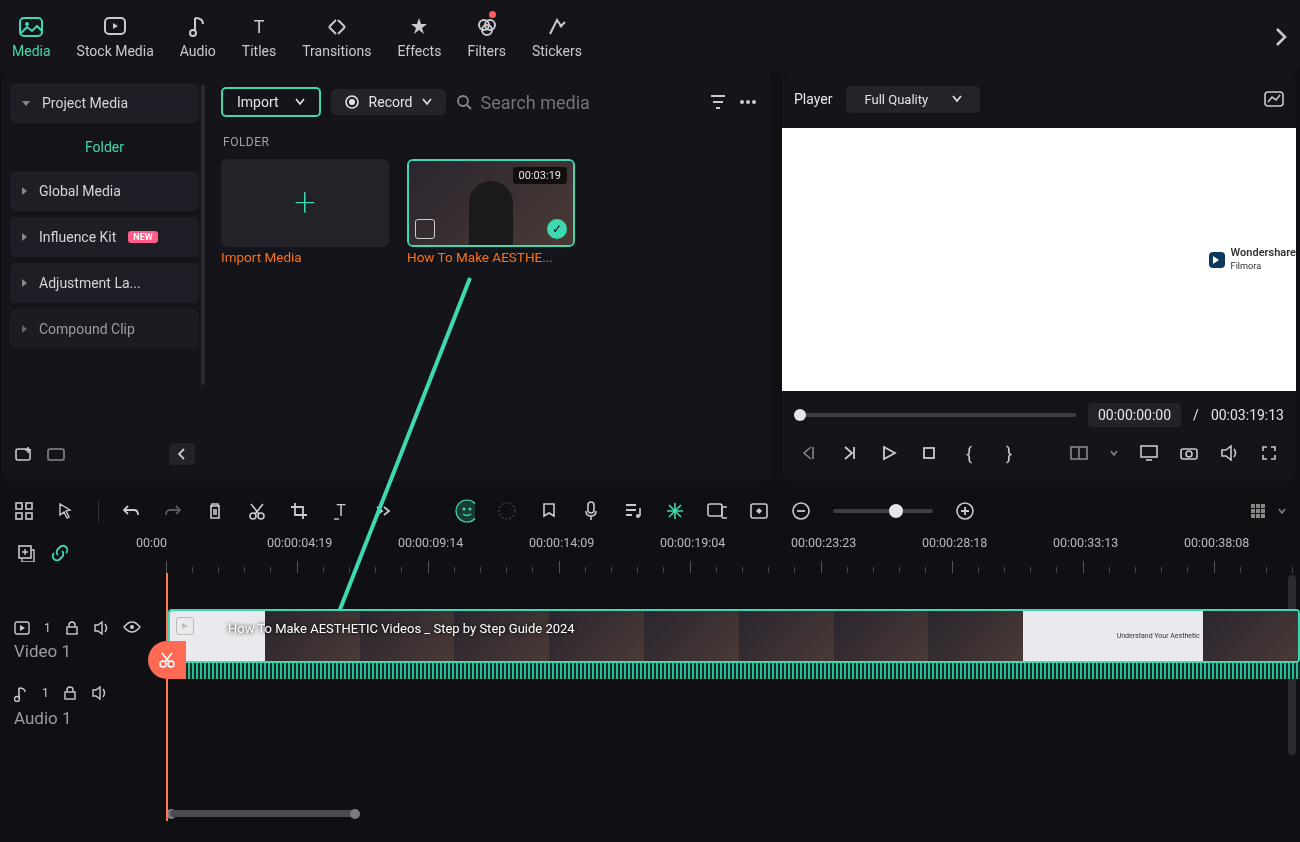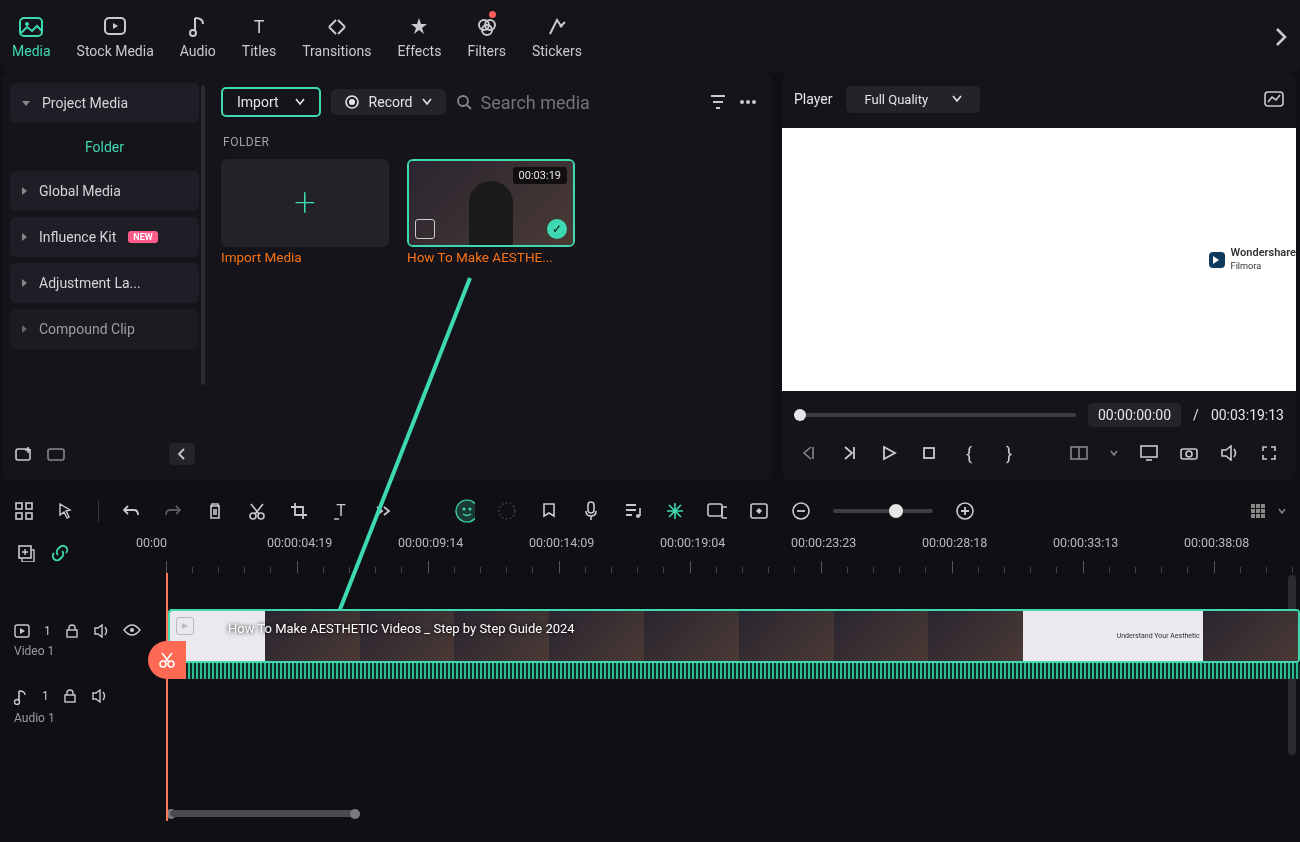--- a/index.html
+++ b/index.html
@@ -90,21 +90,21 @@
 .playhead{ position:absolute; left:166px; top:0; bottom:0; width:2px; background:#ff7755; z-index:5;}
 
 .tracks-wrap{ position:relative; height:248px; overflow:hidden;}
 .tracks-wrap .playhead{ top:0; }
 
 .scissor-handle{ position:absolute; left:148px; top:68px; width:38px; height:38px; background:#ff6a55; border-radius:50% 0 0 50%; display:flex; align-items:center; justify-content:center; z-index:6; color:#fff;}
 
 .track-row{ display:flex; height:76px; }
 .track-head{ width:166px; display:flex; flex-direction:column; justify-content:center; gap:6px; padding:0 14px; color:#c9c9cf;}
 .track-head .icons{ display:flex; gap:14px;}
-.track-head .name{ font-size:12px; color:#9b9ba5;}
+.track-head .name{ font-size:17px; color:#9b9ba5;}
 .track-body{ flex:1; position:relative;}
 .clip{ position:absolute; left:2px; top:6px; right:0; height:54px; border:2px solid #3ed9b0; border-radius:4px; overflow:hidden; display:flex;}
 .clip-frame{ flex:1; background:linear-gradient(135deg,#2a2530 0%,#4a3a35 100%); position:relative; min-width:0;}
 .clip-frame.light{ background:#e9e9ee;}
 .clip-title{ position:absolute; left:30px; top:10px; font-size:13px; color:#fff; z-index:3; text-shadow:0 0 4px #000;margin-left:28px;}
 .clip-play{ position:absolute; left:6px; top:6px; width:18px;height:18px; border:1px solid #bbb; border-radius:3px; z-index:3; display:flex;align-items:center;justify-content:center;}
 .waveform{ position:absolute; left:2px; right:0; top:60px; height:16px; background:repeating-linear-gradient(90deg,#2dbb95 0 2px,#0f2a24 2px 4px);}
 
 .hscroll{ position:absolute; left:166px; right:12px; bottom:4px; height:7px; }
 .hscroll .bar{ position:absolute; left:4px; width:186px; height:7px; background:#4a4a52; border-radius:4px;}

